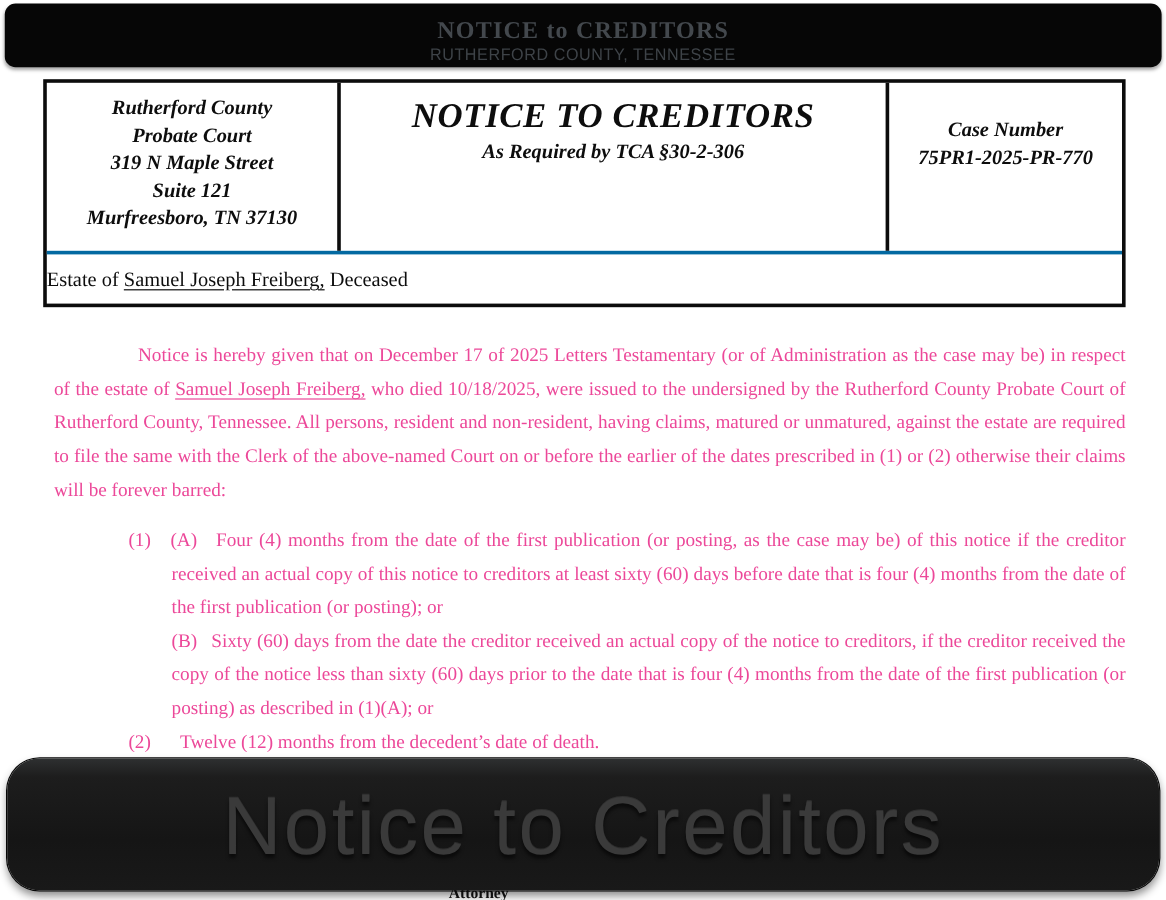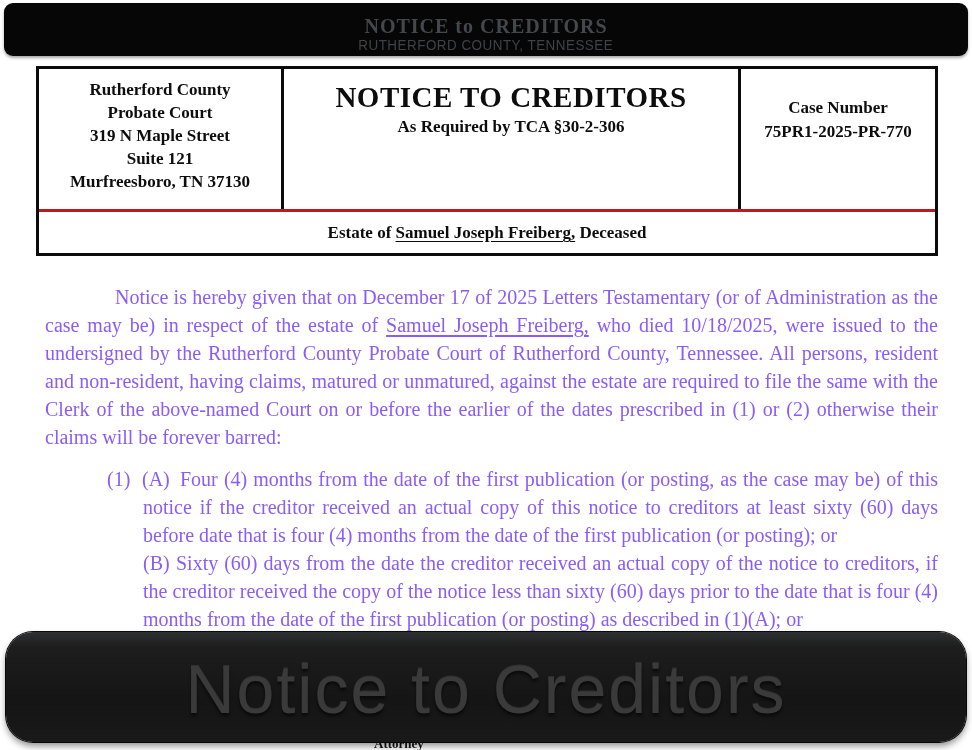--- a/index.html
+++ b/index.html
@@ -24,46 +24,46 @@
   .top-banner .bt-sub {
     font-family:"Liberation Sans", sans-serif; font-size:14px;
     letter-spacing:0.5px; color:#3e4348; line-height:16px; transform:scaleX(0.96);
   }
 
   
   .header-table {
     position:absolute; left:36px; top:66px; width:902px;
     border:3px solid #0c0c0c; background:#fff; box-sizing:border-box;
   }
-  .ht-row1 { display:flex; min-height:140px; }
+  .ht-row1 { display:flex; min-height:140px;font-style:italic; }
   .ht-court {
     width:245px; border-right:3px solid #0c0c0c; box-sizing:border-box;
     text-align:center; padding-top:9px;
     font-weight:bold; font-size:17px; line-height:23px;
   }
   .ht-center {
     flex:1; border-right:3px solid #0c0c0c; box-sizing:border-box; text-align:center;
   }
   .ht-title { font-weight:bold; font-size:29px; letter-spacing:0.5px; margin-top:12px; }
   .ht-subtitle { font-weight:bold; font-size:17px; margin-top:3px;text-align:center; }
   .ht-case {
     width:194px; box-sizing:border-box; text-align:center; padding-top:27px;
     font-weight:bold; font-size:17px; line-height:24px;
   }
   .ht-row2 {
-    border-top:3px solid #b91c1c; height:41px; text-align:center;
-    font-weight:bold; font-size:17px; line-height:41px;
+    border-top:3px solid #0369a1; height:41px; text-align:left;
+    font-weight:normal; font-size:17px; line-height:41px;
   }
   .u-name { text-decoration:underline; text-underline-offset:3px; }
 
   
   .doc-body {
     position:absolute; left:0; top:283px; width:972px; box-sizing:border-box;
     padding:0 34px 0 45px;
-    font-size:20px; line-height:28px; color:#8b5cf6; text-align:justify;
+    font-size:16px; line-height:28px; color:#ec4899; text-align:justify;
   }
   .para { text-indent:70px; }
   .list { margin-top:14px; }
   .li-1a { margin-left:98px; text-indent:-36px; }
   .li-1a .m1 { display:inline-block; width:35px; text-indent:0; }
   .li-1a .m2 { display:inline-block; width:38px; text-indent:0; }
   .li-1b { margin-left:98px; }
   .li-1b .m2 { display:inline-block; width:33px; }
   .li-2 { margin-left:62px; }
   .li-2 .m1 { display:inline-block; width:43px; }

